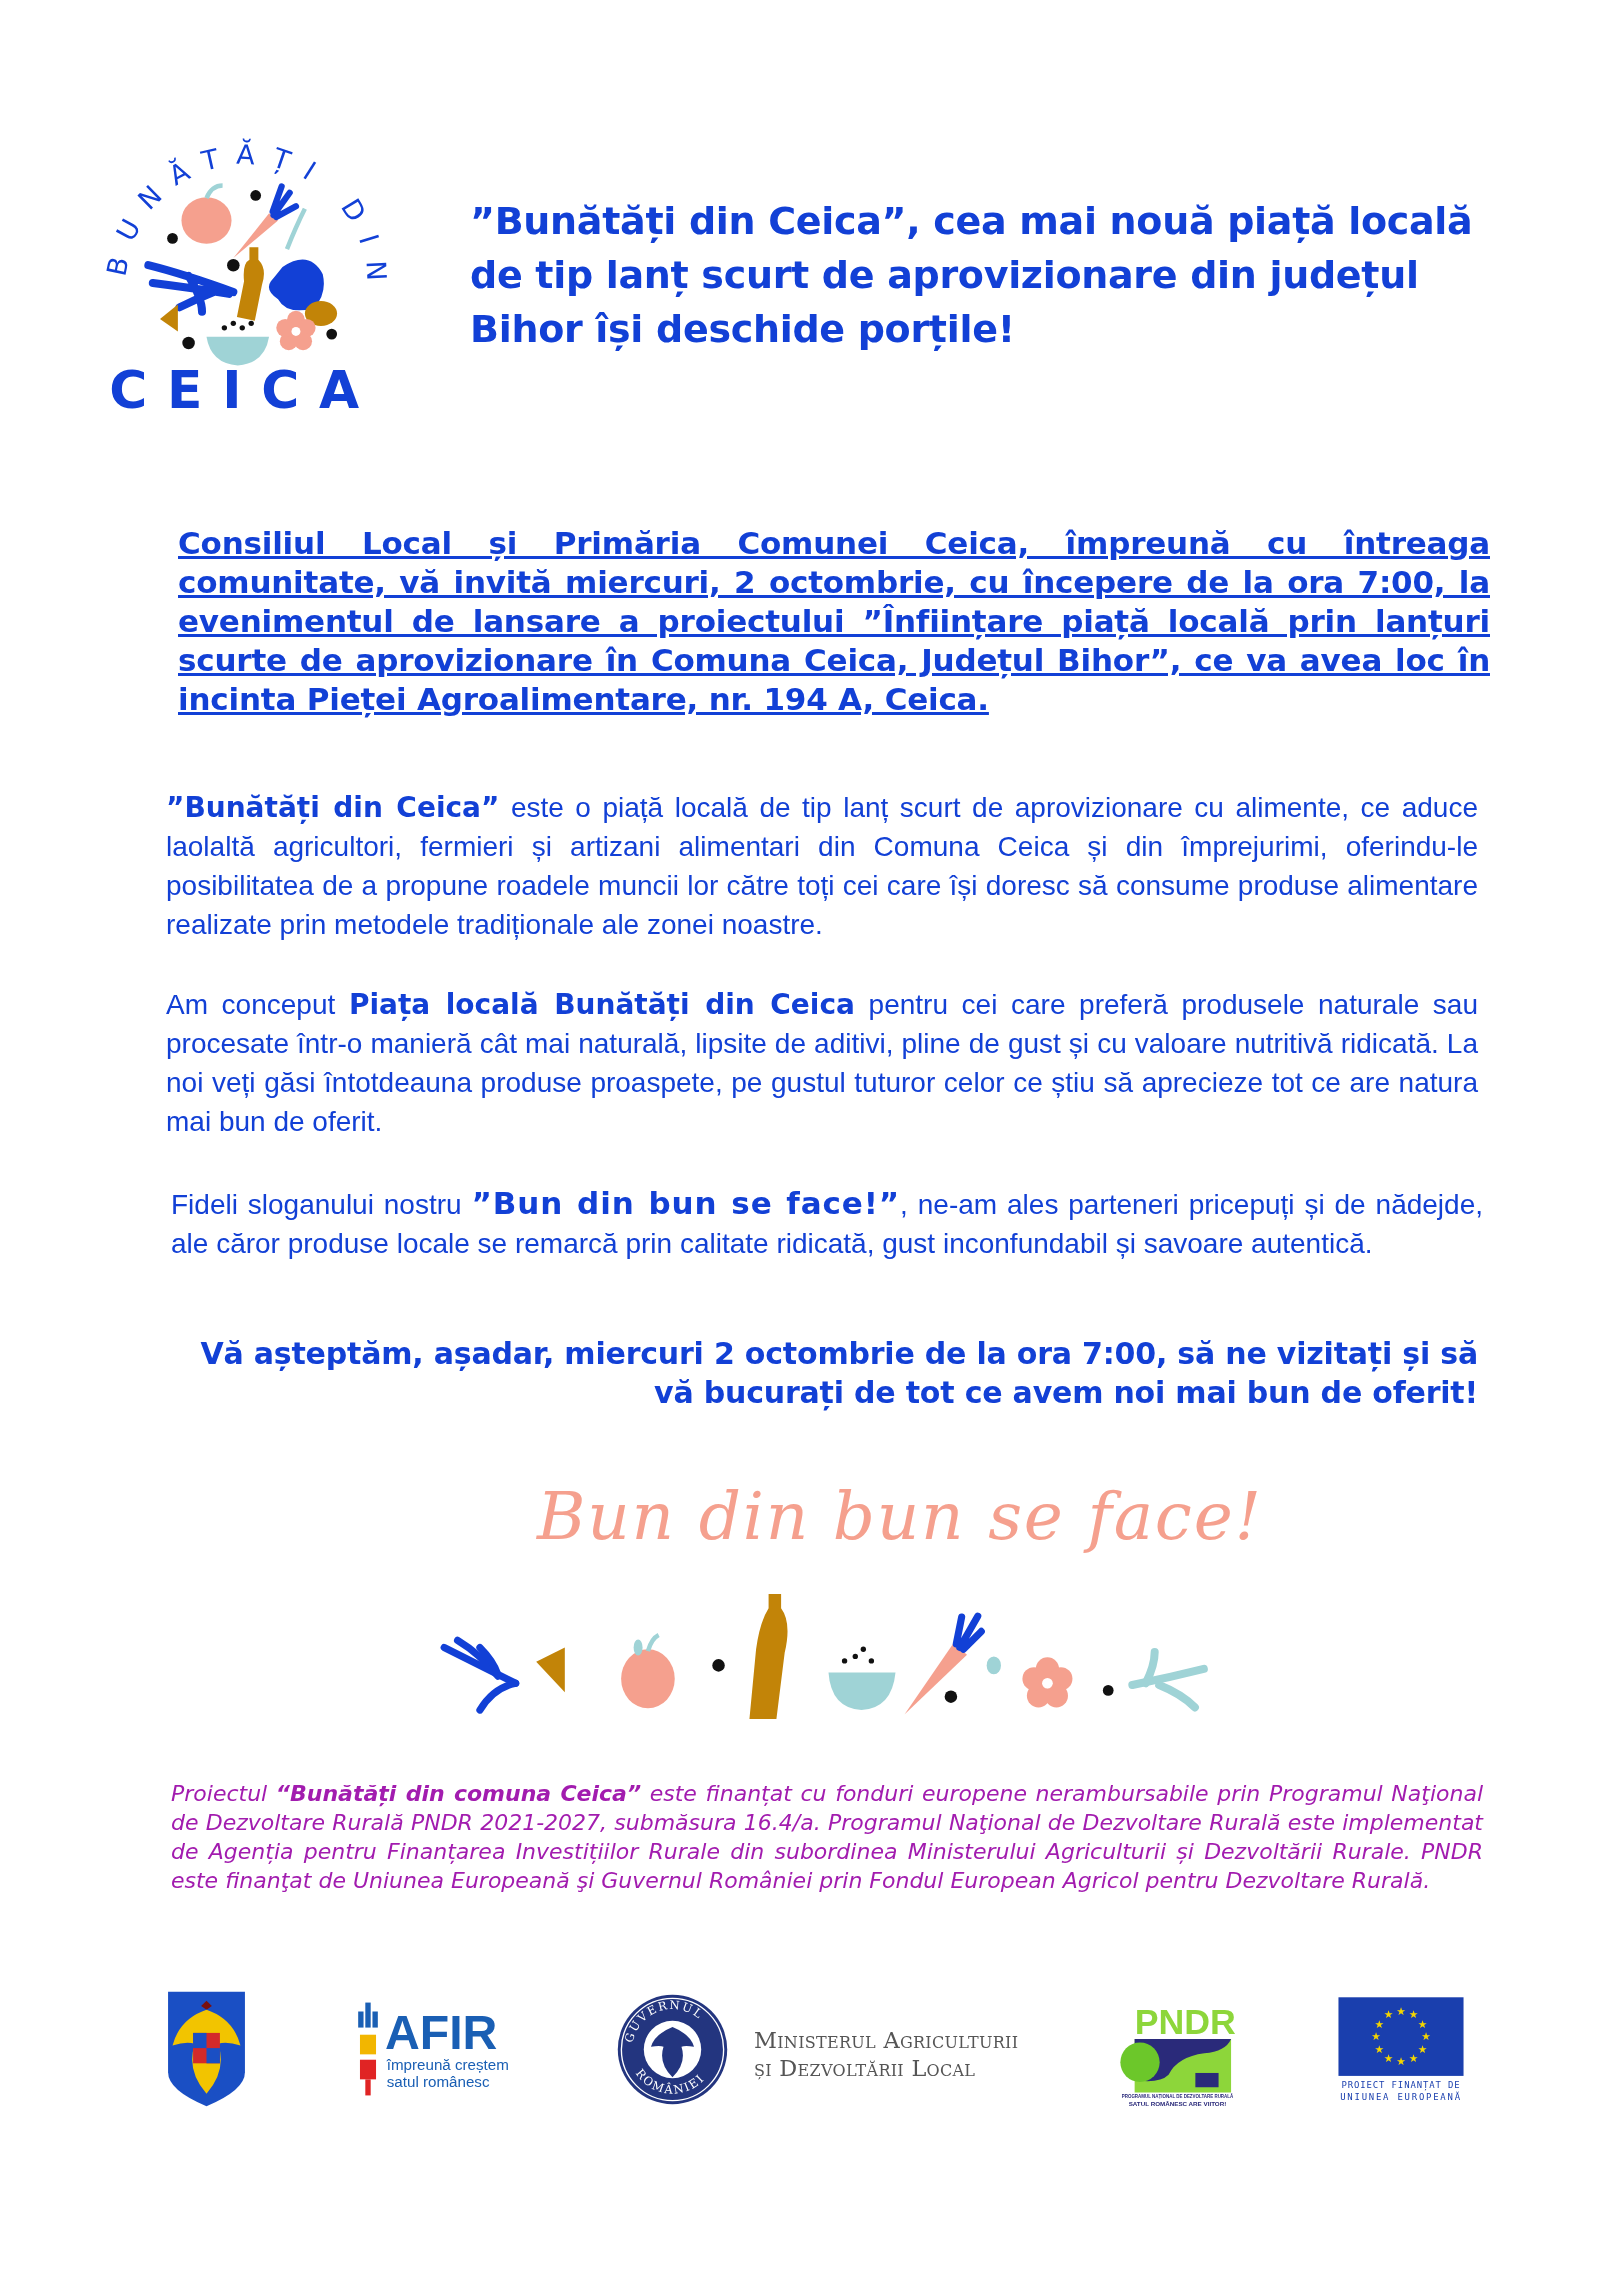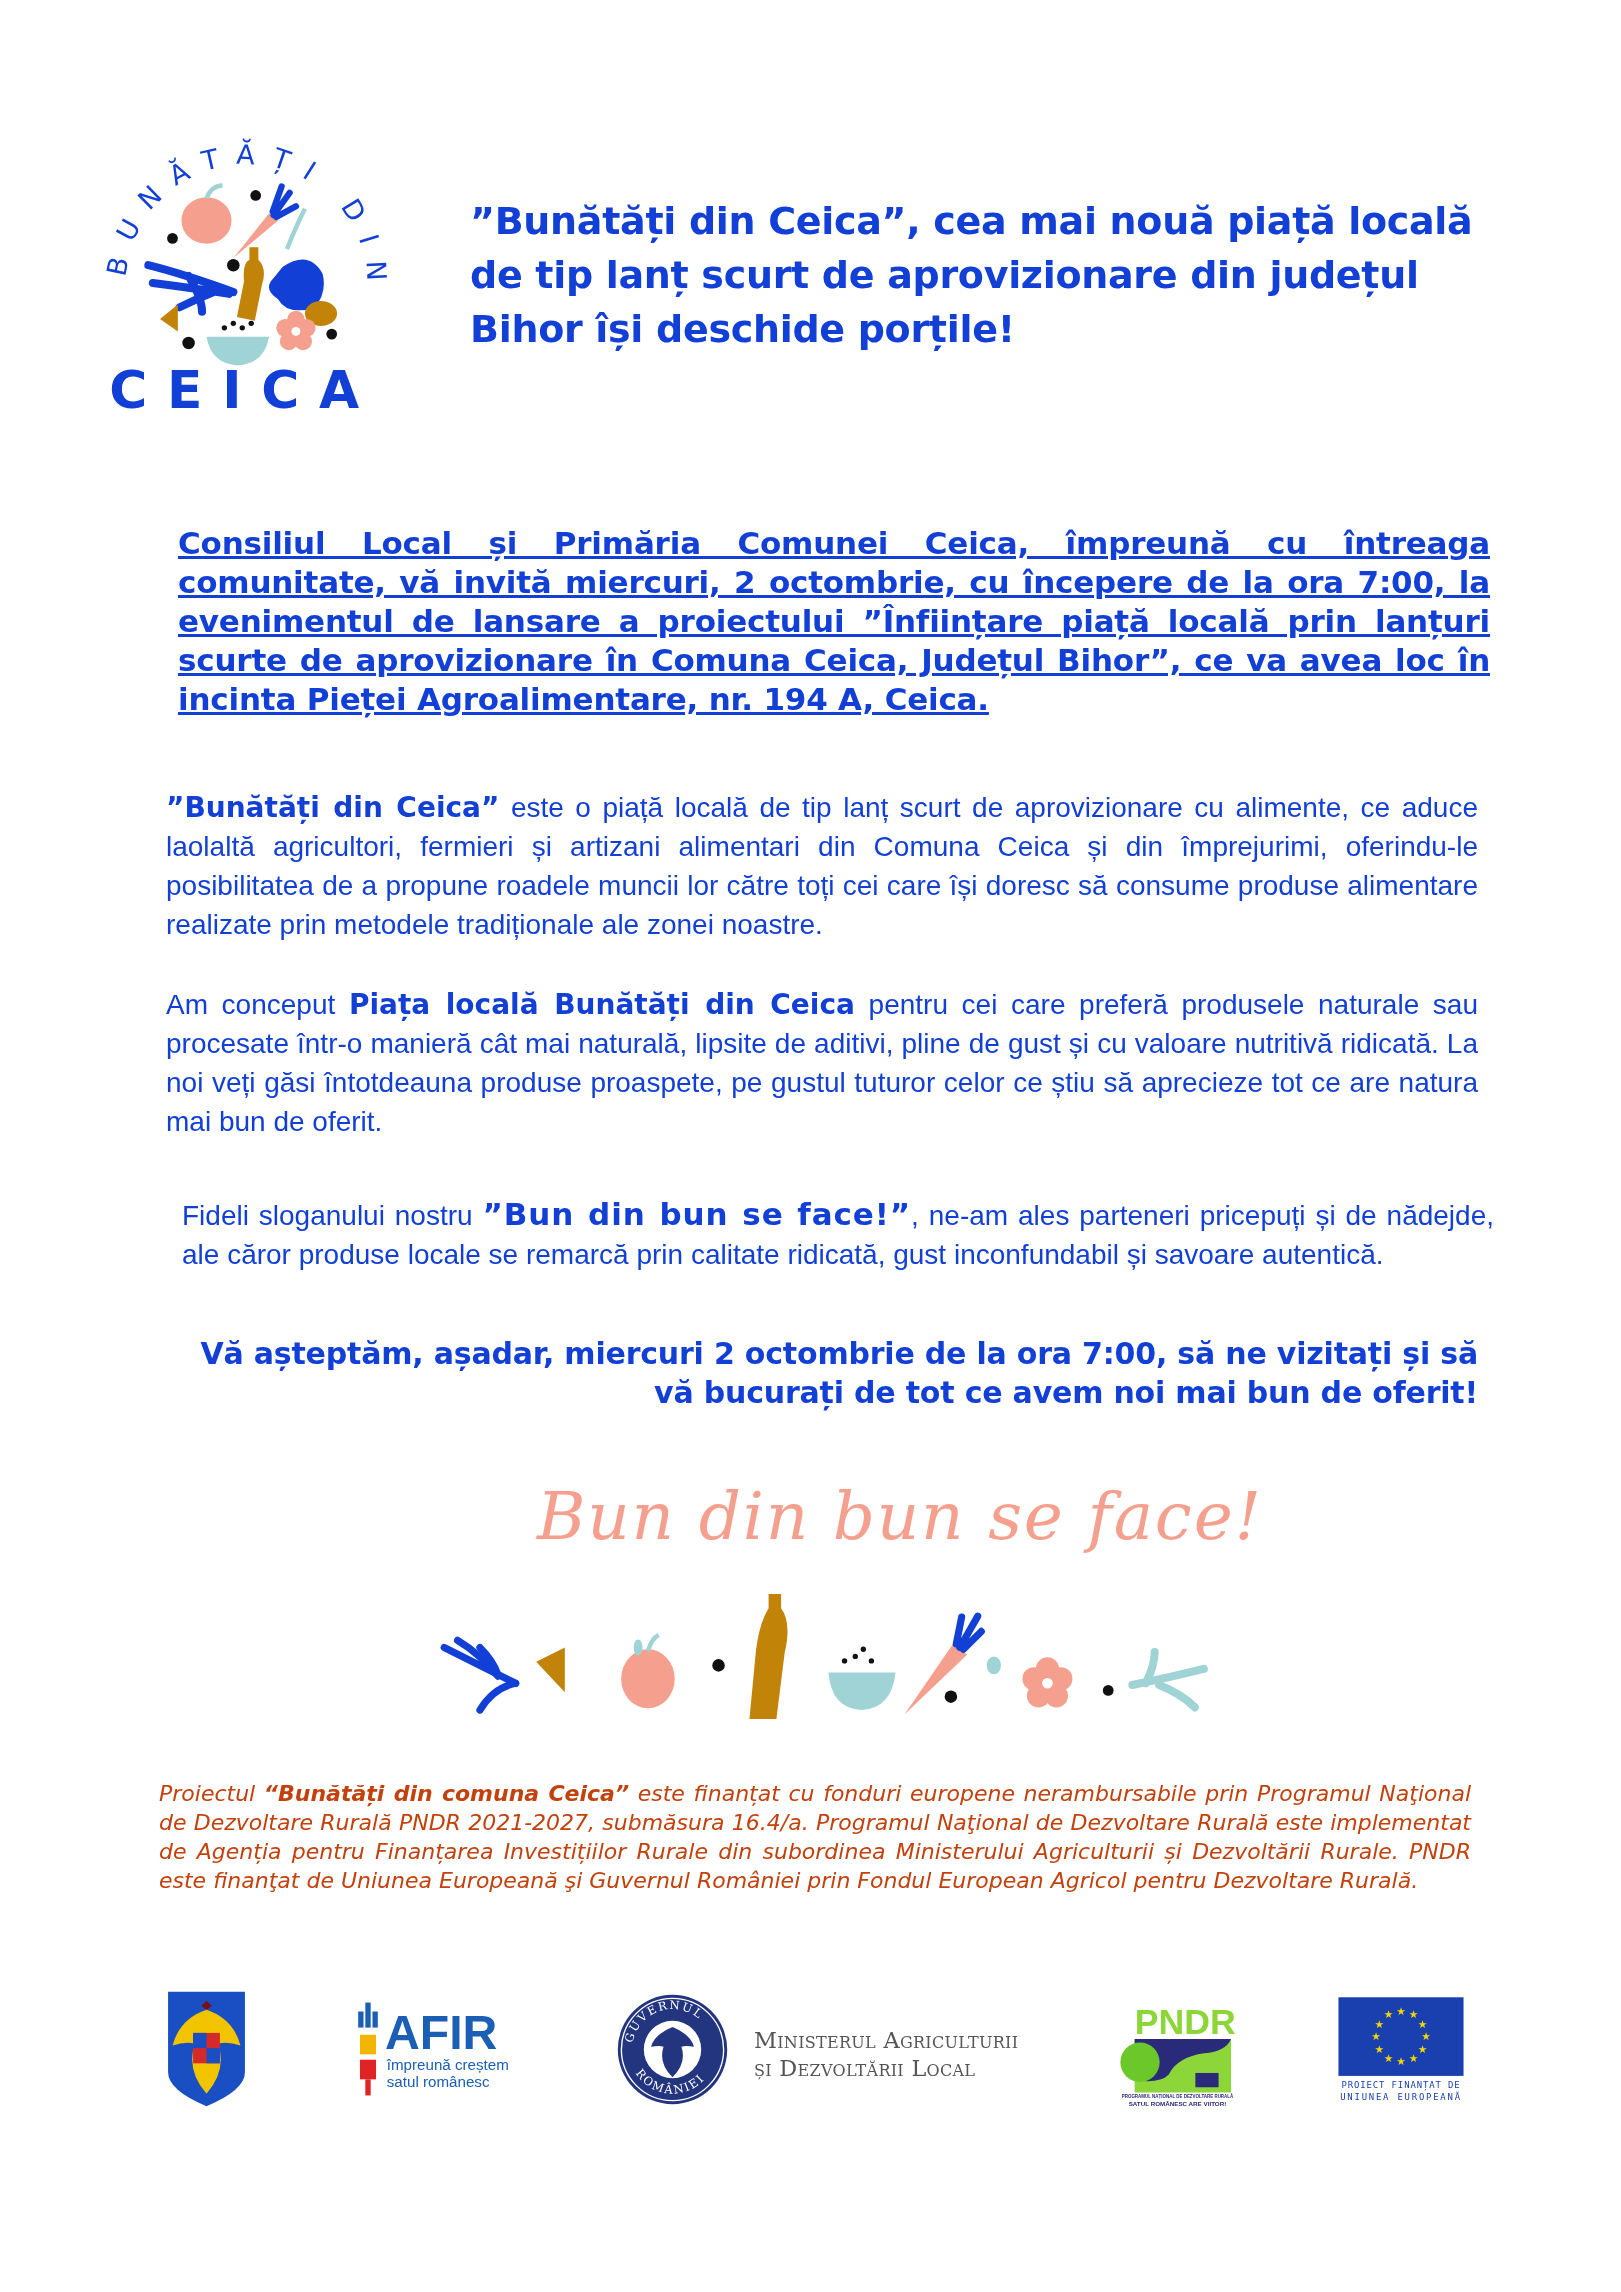--- a/index.html
+++ b/index.html
@@ -10,21 +10,21 @@
   .para { position:absolute; left:166px; width:1312px; text-align:justify; color:#1240d6; }
   #p1 { top:512px; font-weight:bold; font-size:31px; line-height:39px; letter-spacing:-0.2px; }
   #p2 { top:788px; font-family:"Liberation Sans", sans-serif; font-size:28px; line-height:39px; }
   #p3 { top:985px; font-family:"Liberation Sans", sans-serif; font-size:28px; line-height:39px; }
   #p4 { top:1179px; font-family:"Liberation Sans", sans-serif; font-size:28px; line-height:39px; }
   #p5 { top:1334px; font-weight:bold; font-size:30px; line-height:39px; text-align:right; letter-spacing:-0.2px; }
   .para b { font-family:"DejaVu Sans", sans-serif; font-weight:bold; }
   #p4 b { font-size:31px; letter-spacing:0.9px; }
   #slogan { left:537px; top:1478px; width:555px; font-family:"DejaVu Serif", serif; font-style:italic; font-size:66px; color:#f5a08e; letter-spacing:1.8px; white-space:nowrap;text-align:right; }
   #illus { left:430px; top:1576px; width:788px; height:143px; }
-  #footer-note { position:absolute; left:159px; top:1779px; width:1312px; text-align:justify; font-family:"DejaVu Sans", sans-serif; font-style:italic; font-size:22px; line-height:29px; color:#c2410c; }
+  #footer-note { position:absolute; left:171px; top:1779px; width:1312px; text-align:justify; font-family:"DejaVu Sans", sans-serif; font-style:italic; font-size:22px; line-height:29px; color:#a21caf; }
   #footer-note b { font-style:italic; }
   .logo { position:absolute; }
   #coat { left:166px; top:1990px; width:81px; height:118px; }
   #afir { left:358px; top:1999px; width:170px; height:100px; }
   #gov { left:616px; top:1993px; width:113px; height:113px; }
   #madr { left:754px; top:2026px; width:296px; font-family:"DejaVu Serif", serif; font-size:22.4px; line-height:28px; color:#555; font-variant:small-caps; letter-spacing:0.3px; }
   #pndr { left:1115px; top:2003px; width:125px; height:106px; }
   #eu { left:1334px; top:1997px; width:134px; height:106px; }
   .ring-letter { font-family:"DejaVu Sans", sans-serif; fill:#1240d6; }
 </style>
@@ -75,21 +75,21 @@
 </div>
 
 <h1 id="headline" class="abs" style="margin:4px;">”Bunătăți din Ceica”, cea mai nouă piață locală de tip lanț scurt de aprovizionare din județul Bihor își deschide porțile!</h1>
 
 <p id="p1" class="para" style="margin:12px;text-decoration:underline;">Consiliul Local și Primăria Comunei Ceica, împreună cu întreaga comunitate, vă invită miercuri, 2 octombrie, cu începere de la ora 7:00, la evenimentul de lansare a proiectului ”Înființare piață locală prin lanțuri scurte de aprovizionare în Comuna Ceica, Județul Bihor”, ce va avea loc în incinta Pieței Agroalimentare, nr. 194 A, Ceica.</p>
 
 <p id="p2" class="para" style="margin:0;"><b>”Bunătăți din Ceica”</b><span> este o piață locală de tip lanț scurt de aprovizionare cu alimente, ce aduce laolaltă agricultori, fermieri și artizani alimentari din Comuna Ceica și din împrejurimi, oferindu-le posibilitatea de a propune roadele muncii lor către toți cei care își doresc să consume produse alimentare realizate prin metodele tradiționale ale zonei noastre.</span></p>
 
 <p id="p3" class="para" style="margin:0;"><span>Am conceput </span><b>Piața locală Bunătăți din Ceica</b><span> pentru cei care preferă produsele naturale sau procesate într-o manieră cât mai naturală, lipsite de aditivi, pline de gust și cu valoare nutritivă ridicată. La noi veți găsi întotdeauna produse proaspete, pe gustul tuturor celor ce știu să aprecieze tot ce are natura mai bun de oferit.</span></p>
 
-<p id="p4" class="para" style="margin:16px;"><span>Fideli sloganului nostru </span><b>”Bun din bun se face!”</b><span>, ne-am ales parteneri pricepuți și de nădejde, ale căror produse locale se remarcă prin calitate ridicată, gust inconfundabil și savoare autentică.</span></p>
+<p id="p4" class="para" style="margin:5px;"><span>Fideli sloganului nostru </span><b>”Bun din bun se face!”</b><span>, ne-am ales parteneri pricepuți și de nădejde, ale căror produse locale se remarcă prin calitate ridicată, gust inconfundabil și savoare autentică.</span></p>
 
 <p id="p5" class="para" style="margin:0;">Vă așteptăm, așadar, miercuri 2 octombrie de la ora 7:00, să ne vizitați și să vă bucurați de tot ce avem noi mai bun de oferit!</p>
 
 <div id="slogan" class="abs">Bun din bun se face!</div>
 
 <div id="illus" class="abs">
   <svg width="788" height="143" viewBox="0 0 880 160">
     <g stroke="#1240d6" stroke-width="8" stroke-linecap="round" fill="none">
       <path d="M15 80 q40 20 80 40"></path>
         <path d="M30 72 q25 15 45 40"></path>

